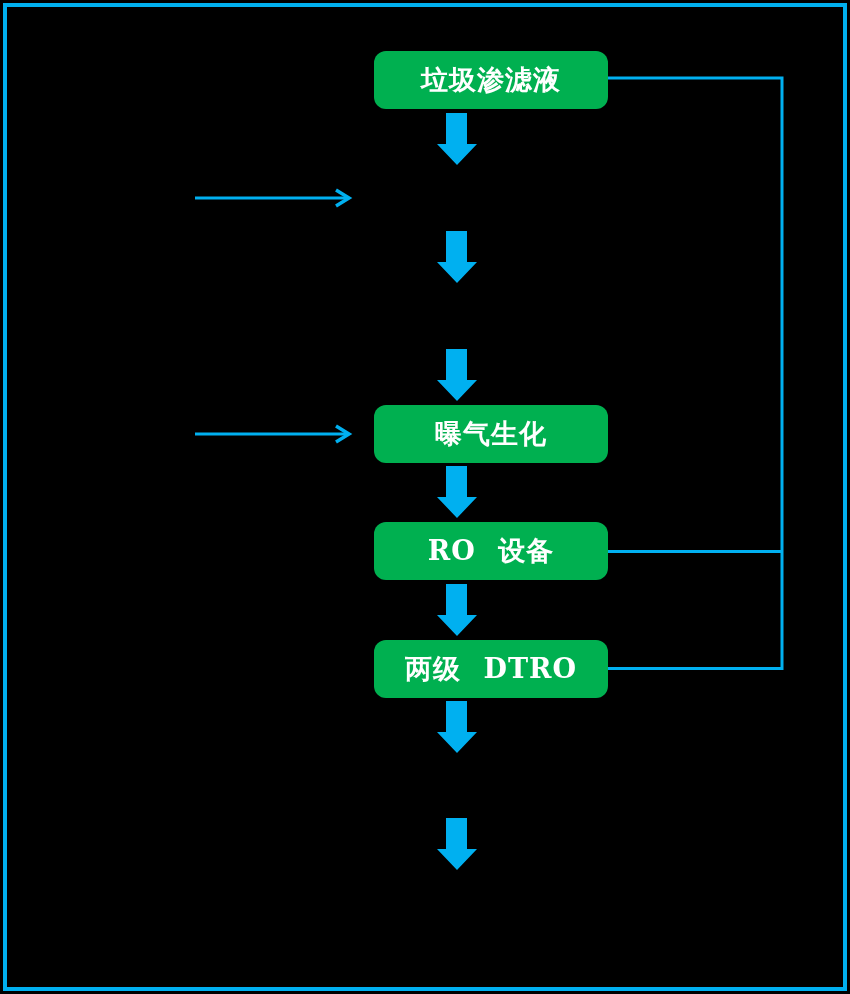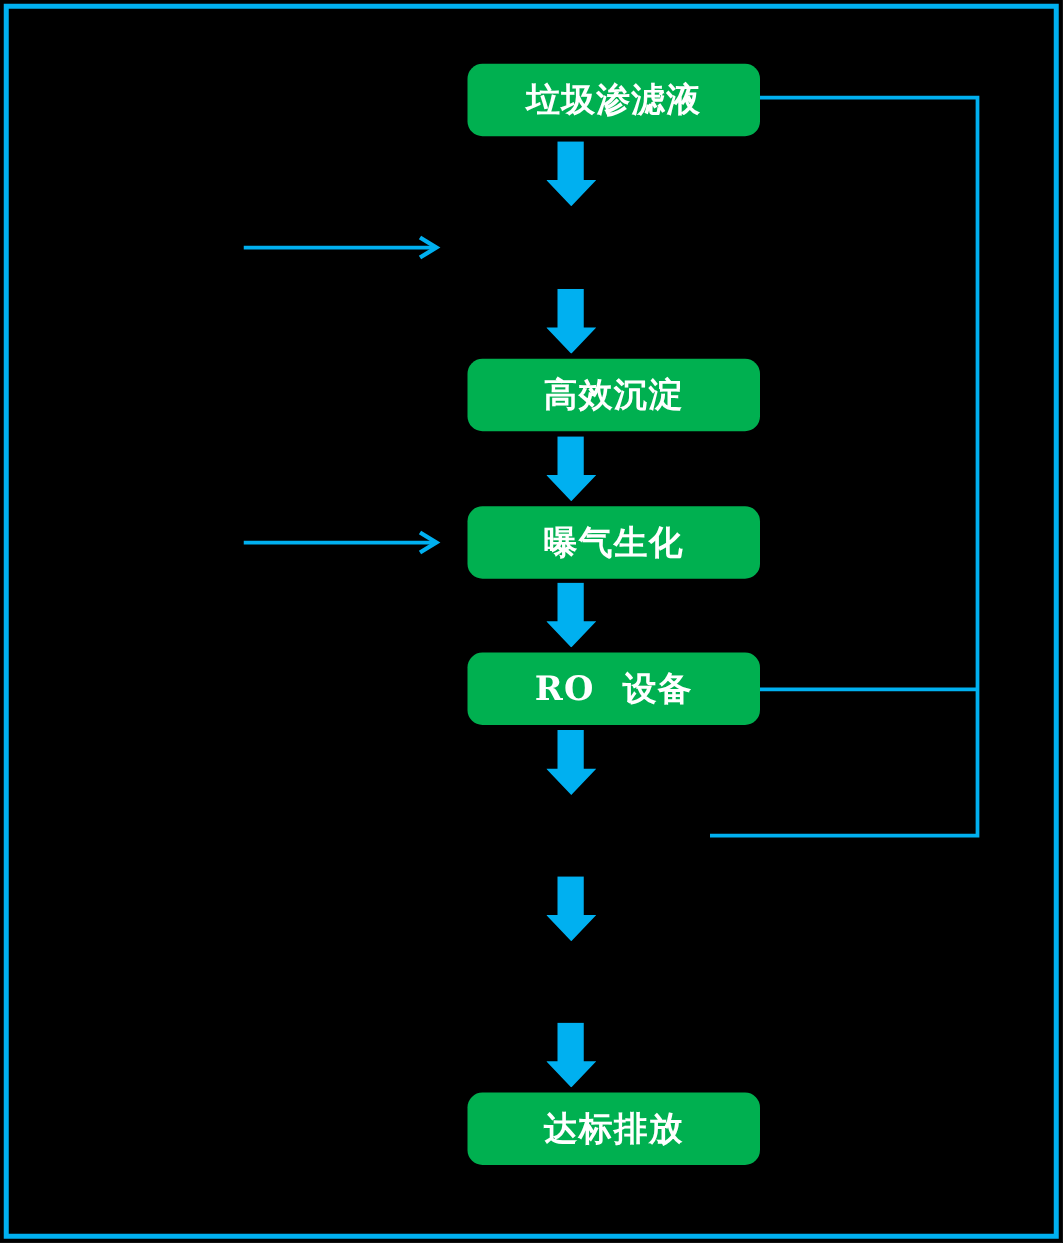--- a/index.html
+++ b/index.html
@@ -84,31 +84,28 @@
 
     <path class="line" d="M568 551.5 H782"></path>
 
     <path class="line" d="M568 668.5 H782 V78 H571"></path>
     <polyline class="chevron" points="582,70 569,78 582,86"></polyline>
   </svg>
 
   <div class="flow-box" style="top:51px">
     <span class="label">垃圾渗滤液</span>
   </div>
-  <div class="flow-box" style="top:287px">
-    <span class="label">高效沉淀</span>
-  </div>
   <div class="flow-box" style="top:522px">
     <span class="label">RO 设备</span>
   </div>
   <div class="flow-box" style="top:405px">
     <span class="label">曝气生化</span>
   </div>
-  <div class="flow-box" style="top:874px">
-    <span class="label">达标排放</span>
+  <div class="flow-box" style="top:640px">
+    <span class="label">两级 DTRO</span>
   </div>
 
   <div class="thick-arrow" style="top:113px"></div>
   <div class="thick-arrow" style="top:231px"></div>
   <div class="thick-arrow" style="top:349px"></div>
   <div class="thick-arrow" style="top:466px"></div>
   <div class="thick-arrow" style="top:584px"></div>
   <div class="thick-arrow" style="top:701px"></div>
   <div class="thick-arrow" style="top:818px"></div>
 

